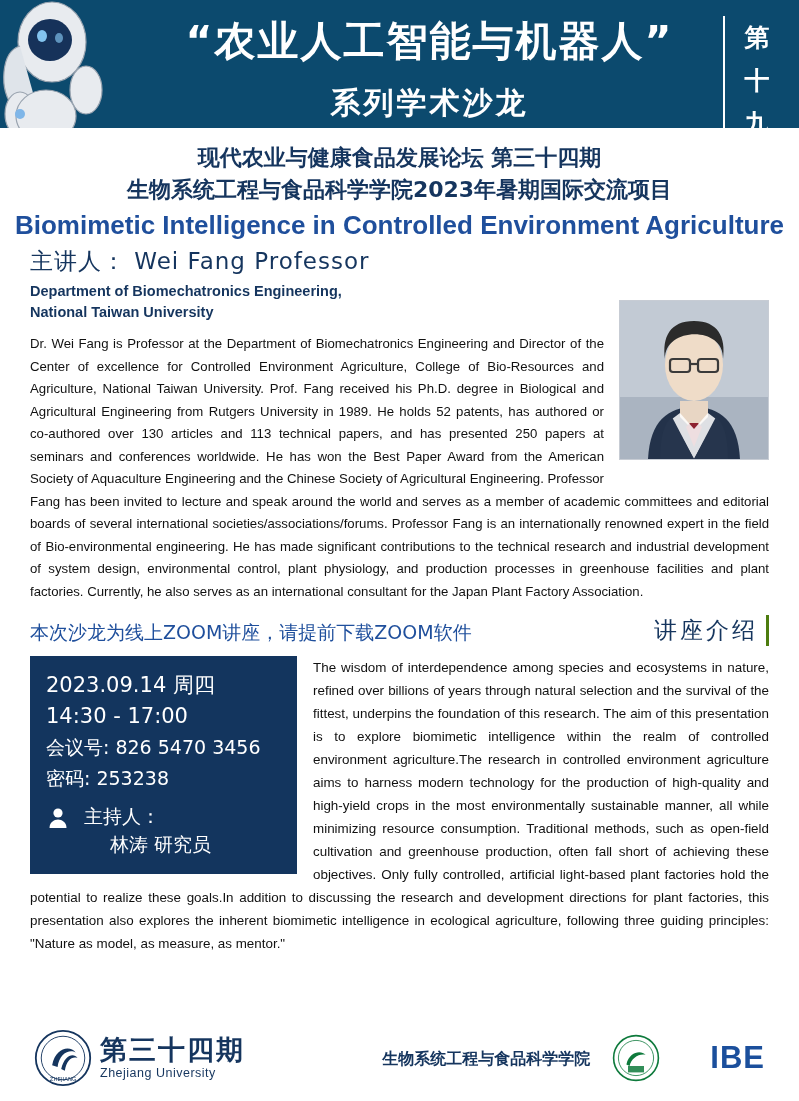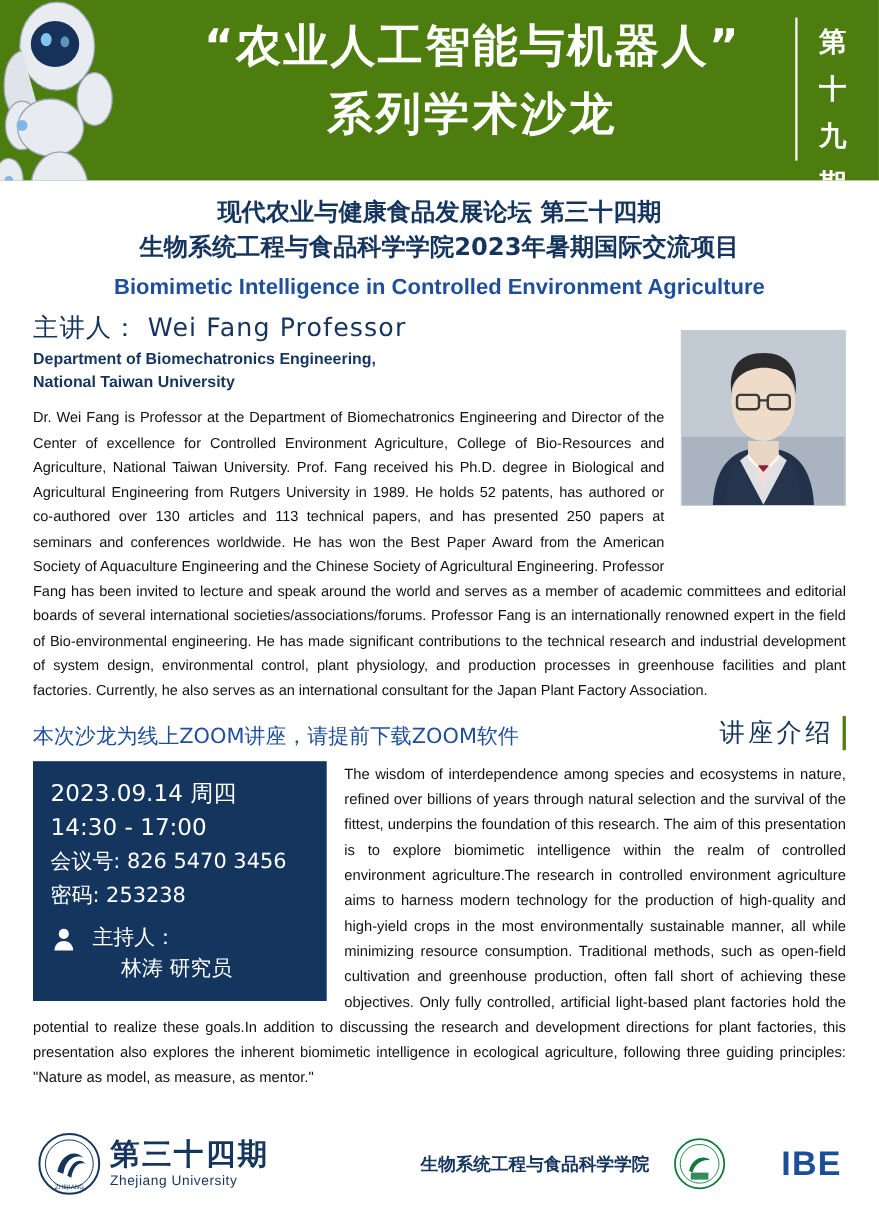--- a/index.html
+++ b/index.html
@@ -12,22 +12,22 @@
     height: 1101px;
     font-family: "Liberation Sans", sans-serif;
     color: #1a1a1a;
     position: relative;
     overflow: hidden;
   }
 
   
   .header {
     position: relative;
-    height: 164px;
-    background: #4d7c0f;
+    height: 128px;
+    background: #0c4a6e;
     overflow: hidden;
     text-decoration: underline;
   }
   .header-robot {
     position: absolute;
     left: -10px;
     top: -6px;
     width: 150px;
     height: 230px;
   }
@@ -42,21 +42,21 @@
   .title-line1 {
     font-family: "DejaVu Sans", sans-serif;
     font-size: 41px;
     font-weight: bold;
     letter-spacing: 2px;
     line-height: 66px;
     white-space: nowrap;
   }
   .title-line2 {
     font-family: "DejaVu Sans", sans-serif;
-    font-size: 41px;
+    font-size: 30px;
     font-weight: bold;
     letter-spacing: 3px;
     line-height: 58px;
     white-space: nowrap;
   }
   .issue-box {
     position: absolute;
     right: 18px;
     top: 16px;
     width: 58px;
@@ -85,21 +85,21 @@
     line-height: 32px;
   }
   .sub-cn-2 {
     font-family: "DejaVu Sans", sans-serif;
     font-size: 22px;
     font-weight: bold;
     color: #15355e;
     line-height: 32px;
   }
   .sub-en {
-    font-size: 20px;
+    font-size: 26px;
     font-weight: bold;
     color: #1f4f9c;
     line-height: 34px;
     margin-top: 2px;
   }
 
   
   .content {
     padding: 0 30px;
     box-sizing: border-box;

